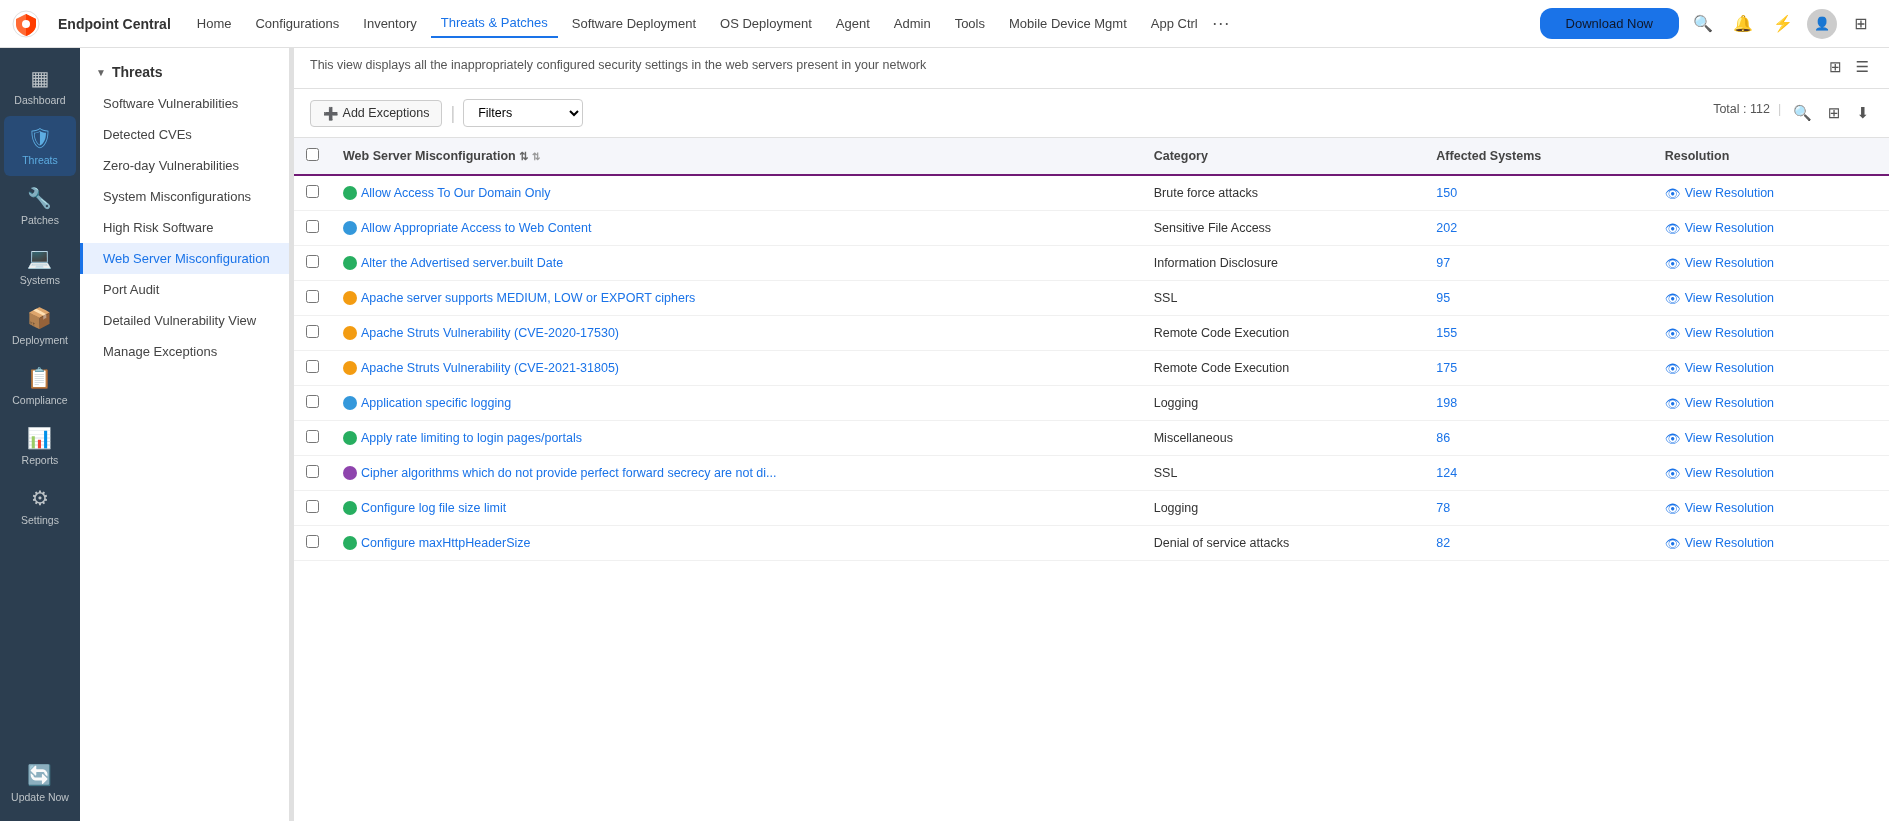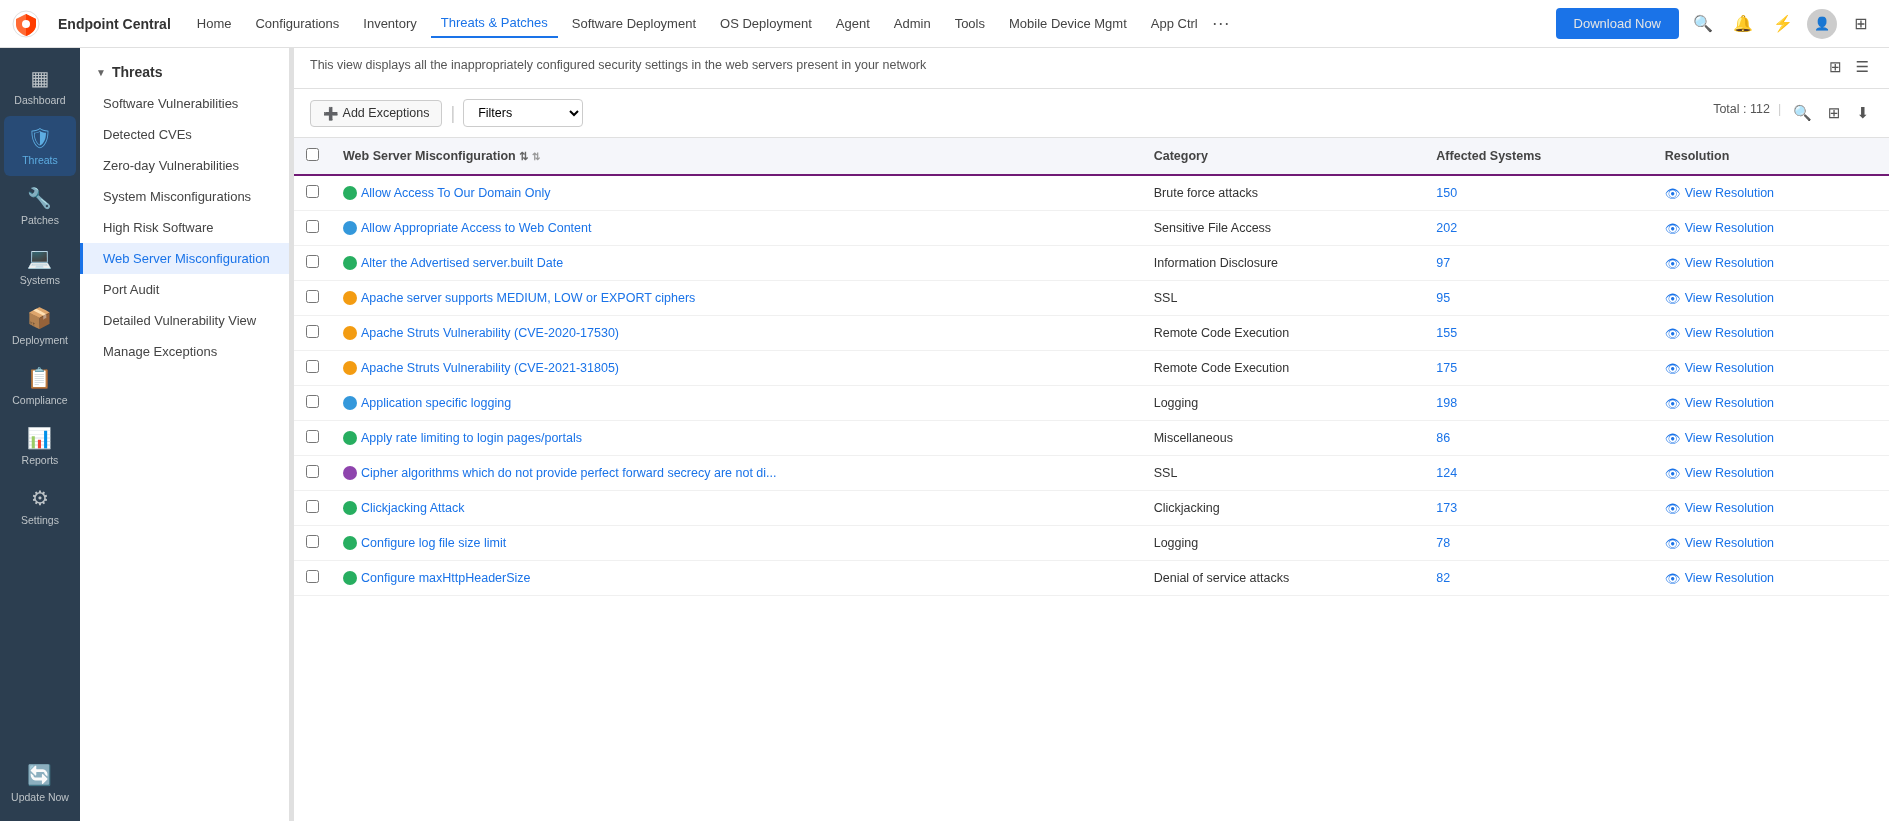--- a/index.html
+++ b/index.html
@@ -5,21 +5,21 @@
     * { box-sizing: border-box; margin: 0; padding: 0; }
     body { font-family: -apple-system, BlinkMacSystemFont, 'Segoe UI', sans-serif; font-size: 13px; background: #f5f6fa; color: #333; height: 821px; overflow: hidden; display: flex; flex-direction: column; }
 
     
     .topnav { display: flex; align-items: center; background: #fff; border-bottom: 1px solid #e0e0e0; height: 48px; padding: 0 12px; gap: 4px; flex-shrink: 0; z-index: 10; }
     .topnav-logo { display: flex; align-items: center; gap: 18px; font-weight: 700; font-size: 14px; color: #333; margin-right: 12px; white-space: nowrap; }
     .logo-icon { width: 28px; height: 28px; }
     .topnav-item { padding: 6px 10px; font-size: 13px; color: #444; cursor: pointer; border-radius: 4px; white-space: nowrap; }
     .topnav-item.active { color: #1a73e8; border-bottom: 2px solid #1a73e8; border-radius: 0; }
     .topnav-right { margin-left: auto; display: flex; align-items: center; gap: 8px; }
-    .btn-download { background: #1a73e8; color: #e5e5e5; border: none; padding: 8px 18px; border-radius: 4px; font-size: 13px; cursor: pointer; font-weight: 500; }
+    .btn-download { background: #1a73e8; color: #0f172a; border: none; padding: 8px 26px; border-radius: 12px; font-size: 13px; cursor: pointer; font-weight: 500; }
     .topnav-icon { width: 32px; height: 32px; display: flex; align-items: center; justify-content: center; cursor: pointer; border-radius: 50%; color: #555; font-size: 16px; }
     .avatar { width: 30px; height: 30px; border-radius: 50%; background: #ccc; display: flex; align-items: center; justify-content: center; font-size: 13px; cursor: pointer; }
     .topnav-dots { font-size: 18px; cursor: pointer; color: #555; }
 
     
     .main-layout { display: flex; flex: 1; overflow: hidden; }
 
     
     .sidebar { width: 80px; background: #2c3e50; display: flex; flex-direction: column; align-items: center; padding: 8px 0; flex-shrink: 0; }
     .sidebar-item { display: flex; flex-direction: column; align-items: center; justify-content: center; width: 72px; padding: 10px 4px; cursor: pointer; border-radius: 6px; color: #bdc3c7; font-size: 10.5px; text-align: center; gap: 4px; }
@@ -390,41 +390,20 @@
       </a>
     </td>
   </tr>
             <tr>
     <td class="check-col">
       <input type="checkbox" style="">
     </td>
     <td>
       <div class="vuln-cell">
         <span class="sev-icon" style="background:#27ae60;"></span>
-        <a class="vuln-link">Clickjacking Attack</a>
-      </div>
-    </td>
-    <td>Clickjacking</td>
-    <td>
-      <span class="affected-num">173</span>
-    </td>
-    <td>
-      <a class="view-resolution">
-        <span style="color:#1a73e8;">👁</span>
-        View Resolution
-      </a>
-    </td>
-  </tr>
-            <tr>
-    <td class="check-col">
-      <input type="checkbox" style="">
-    </td>
-    <td>
-      <div class="vuln-cell">
-        <span class="sev-icon" style="background:#27ae60;"></span>
         <a class="vuln-link">Configure log file size limit</a>
       </div>
     </td>
     <td>Logging</td>
     <td>
       <span class="affected-num">78</span>
     </td>
     <td>
       <a class="view-resolution">
         <span style="color:#1a73e8;">👁</span>

